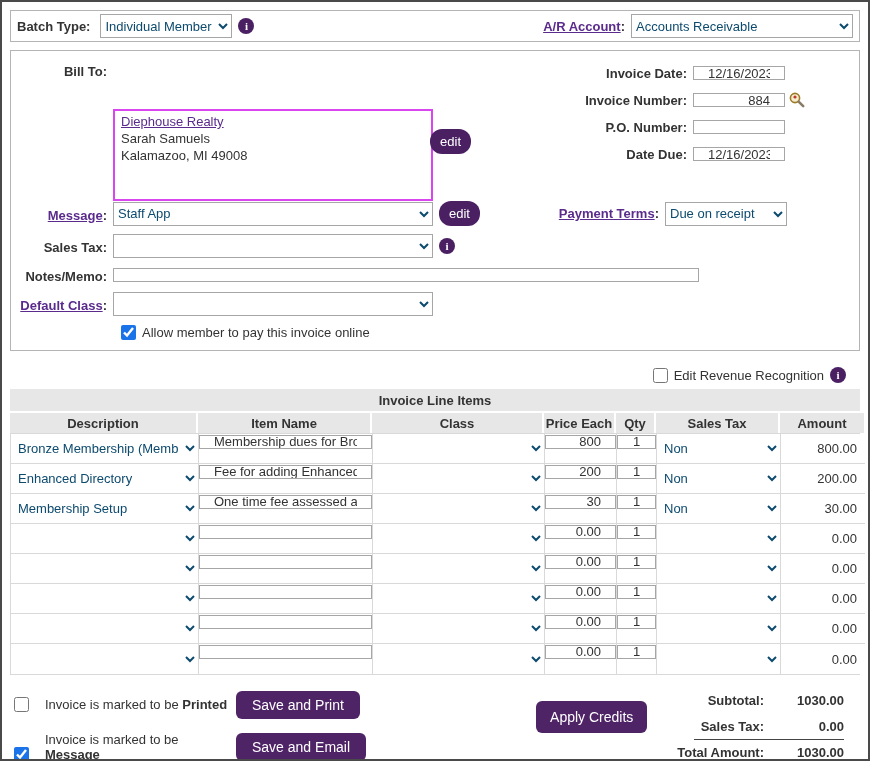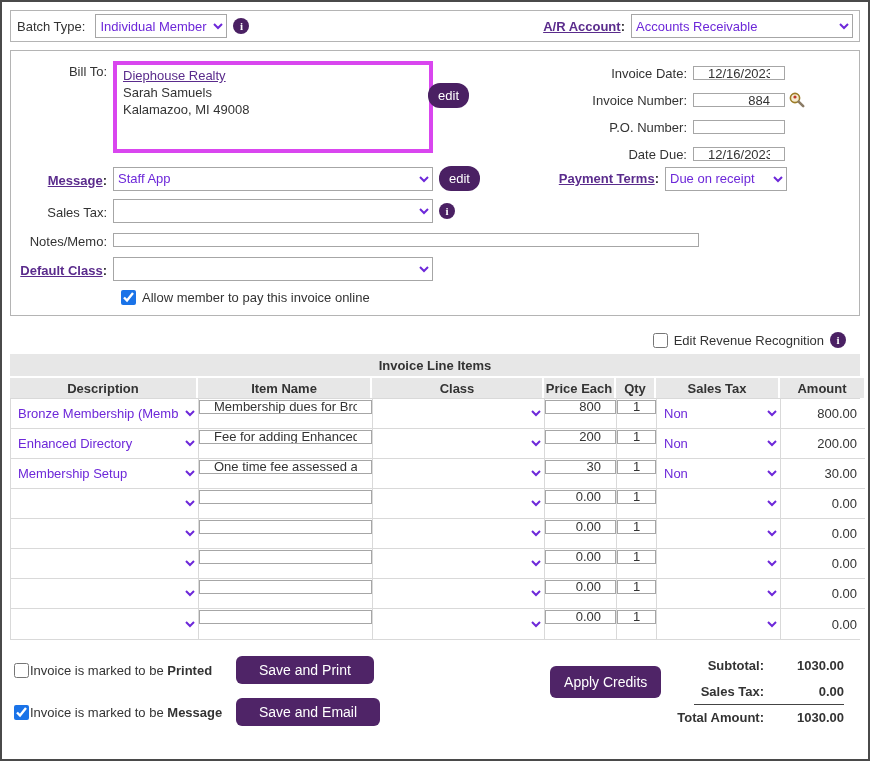--- a/index.html
+++ b/index.html
@@ -9,41 +9,41 @@
     width:870px; height:761px; border:2px solid #4a4a4a; background:#fff;
     position:relative; overflow:hidden;
   }
   .boxed { border:1px solid #b4b4b4; }
   
   .topbar {
     margin:8px; height:32px; display:flex; align-items:center;
     justify-content:space-between; padding:0 6px;
   }
   .field-inline { display:flex; align-items:center; gap:6px; }
-  .lbl { font-weight:normal; color:#333; white-space:nowrap; }
+  .lbl { font-weight:bold; color:#333; white-space:nowrap; }
   .plink { font-weight:bold; color:#5a2b8c; text-decoration:underline; cursor:pointer; white-space:nowrap; }
   .colon { font-weight:bold; color:#333; }
-  select { font-family:"Liberation Sans",sans-serif; font-size:13px; color:#6d28d9;
+  select { font-family:"Liberation Sans",sans-serif; font-size:13px; color:#0c4a6e;
            border:1px solid #a6a6a6; background:#fff; height:24px; }
   input[type=text] { font-family:"Liberation Sans",sans-serif; font-size:13px; color:#333;
            border:1px solid #a6a6a6; background:#fff; height:14px; padding:0 14px; }
   .sel-batch { width:132px; margin-left:4px; }
   .sel-ar { width:222px; }
   .info-icon {
     display:inline-flex; width:16px; height:16px; border-radius:50%;
     background:#4a2063; color:#fff; font-weight:bold; font-size:11px;
     align-items:center; justify-content:center; cursor:pointer; flex:0 0 auto;
     font-family:"Liberation Serif", serif;
   }
   
   .mainbox { margin:0 8px; padding:10px 0 10px 0; }
   .main-top { display:flex; justify-content:space-between; }
   .billto-wrap { display:flex; }
   .lblcol { width:102px; text-align:right; padding-right:6px; padding-top:3px; flex:0 0 auto; }
-  .billto-box { width:320px; height:92px; border:4px solid #d946ef; padding:2px 6px; position:relative; }
+  .billto-box { width:320px; height:92px; border:2px solid #d946ef; padding:2px 6px; position:relative;margin-top:48px; }
   .billto-box .co { color:#5a2b8c; text-decoration:underline; cursor:pointer; }
   .billto-box div { line-height:17px; }
   .btn-edit {
     background:#4a2063; color:#fff; border:none; border-radius:12px;
     font-family:"Liberation Sans",sans-serif; font-size:13px;
     padding:5px 10px; cursor:pointer;
   }
   .billto-edit { position:absolute; right:-40px; top:18px; }
   .rfields { display:flex; flex-direction:column; gap:3px; margin-right:50px; }
   .rfrow { display:flex; align-items:center; justify-content:flex-end; height:24px; }
@@ -77,25 +77,25 @@
   .li-row.body > div:last-child { border-right:none; }
   .li-row.body:last-child > div { border-bottom:none; }
   .cell-select { width:100%; height:100%; border:none; padding-left:3px; }
   .cell-input { width:100%; height:100%; border:none; padding-left:5px; }
   .cell-num   { width:100%; height:100%; border:none; text-align:right; padding-right:6px; }
   .cell-qty   { width:100%; height:100%; border:none; text-align:center; }
   .cell-amt   { display:flex; align-items:center; justify-content:flex-end; padding-right:8px; }
   
   .footer { display:flex; margin:12px 24px 0 12px; }
   .f-left { display:grid; grid-template-columns:222px auto; grid-row-gap:6px; align-items:center; }
-  .f-chk { display:flex; align-items:flex-end; gap:1px; }
+  .f-chk { display:flex; align-items:flex-end; gap:16px; }
   .btn-purple {
     background:#4f2467; color:#fff; border:none; border-radius:6px;
     font-family:"Liberation Sans",sans-serif; font-size:14px;
-    padding:6px 23px; cursor:pointer; white-space:nowrap; justify-self:start;
+    padding:6px 16px; cursor:pointer; white-space:nowrap; justify-self:start;
   }
   .f-mid { margin-left:170px; padding-top:14px; }
   .btn-apply { padding:8px 14px; }
   .f-right { margin-left:auto; }
   .totrow { display:flex; align-items:center; justify-content:flex-end; height:26px; position:relative; }
   .totrow .tlabel { font-weight:bold; margin-right:10px; }
   .totrow .tval { font-weight:bold; width:70px; text-align:right; }
   .totrow.taxline::after { content:""; position:absolute; right:0; bottom:-1px;
     width:150px; border-bottom:1px solid #444; }
 </style>

